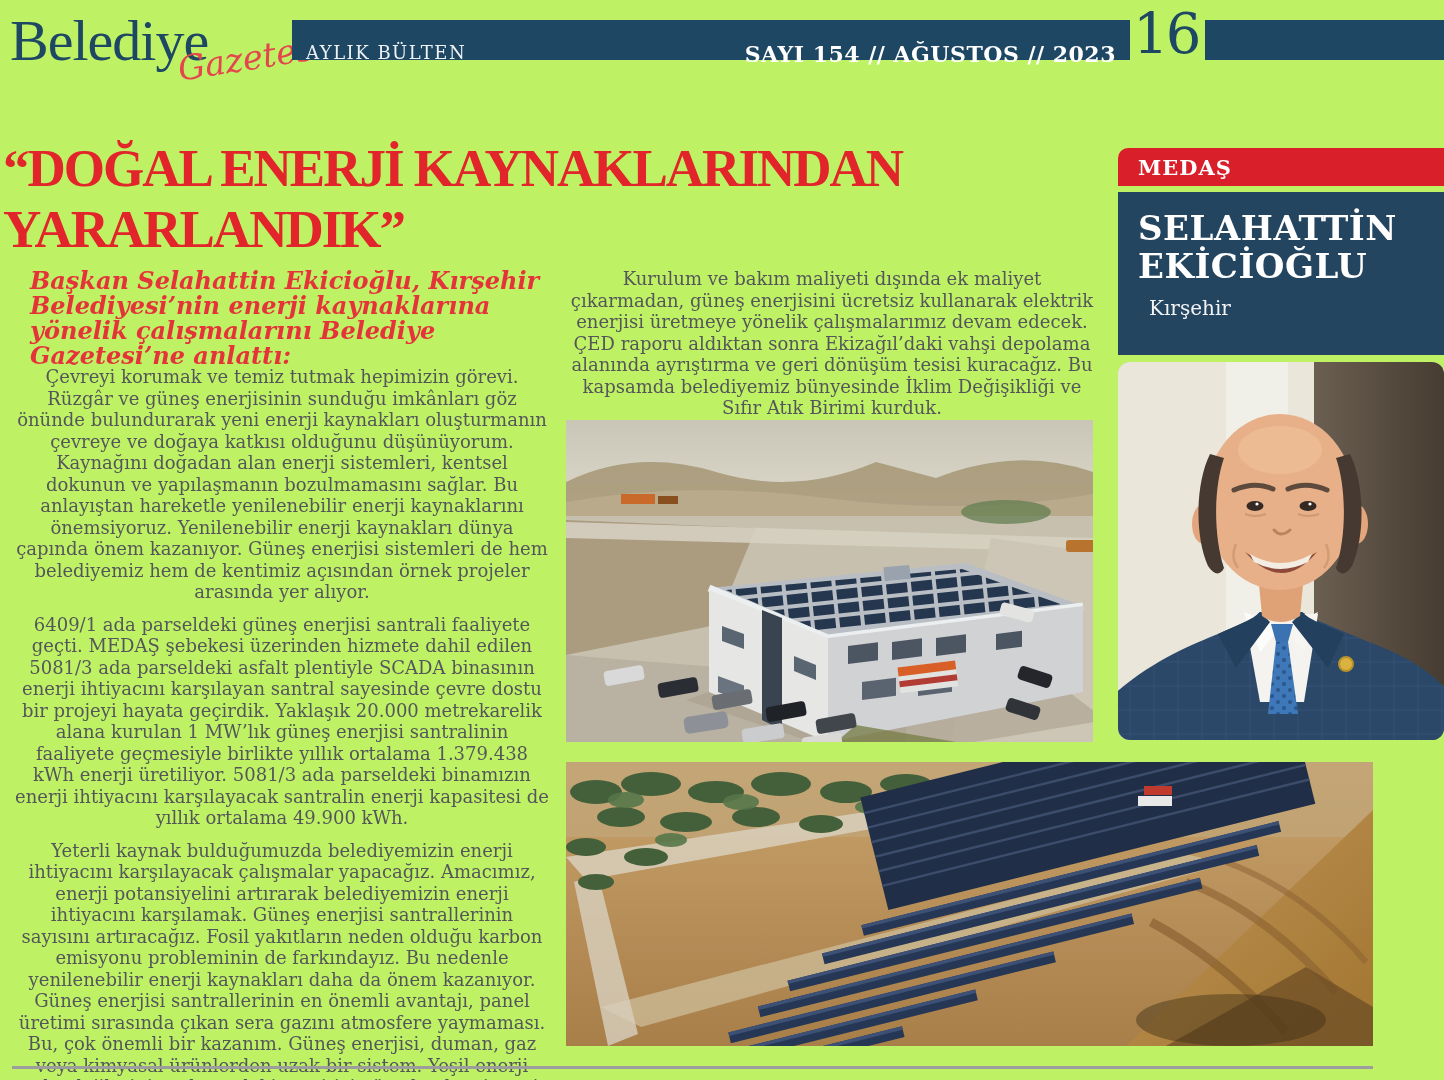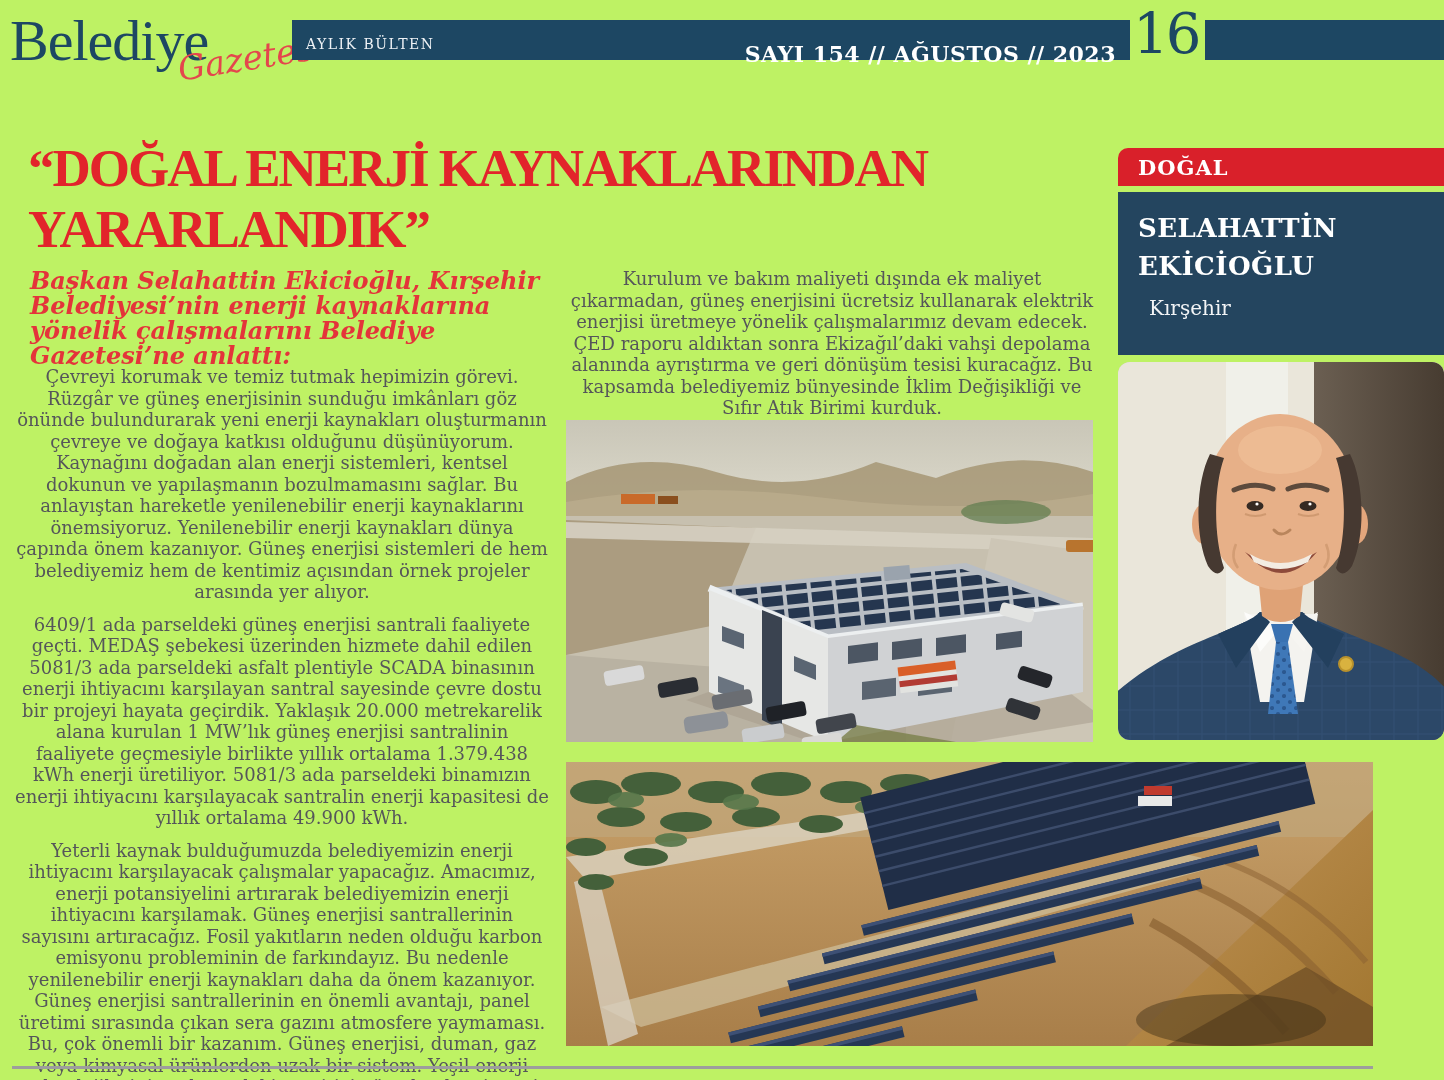--- a/index.html
+++ b/index.html
@@ -15,36 +15,36 @@
   }
   .logo-script{
     position:absolute;left:178px;top:52px;
     font-family:"DejaVu Serif",serif;font-style:italic;font-size:34px;
     color:#e4464d;transform:rotate(-9deg);transform-origin:left center;line-height:1;
   }
   .mast-bar{position:absolute;top:20px;height:40px;background:#1d4763;}
   .bar-main{left:292px;width:838px;}
   .bar-right{left:1205px;width:239px;}
   .bulletin-label{
-    position:absolute;left:14px;top:4px;height:40px;display:flex;align-items:center;
-    color:#eef2f5;font-size:14px;letter-spacing:1.5px;font-family:"DejaVu Serif",serif;
+    position:absolute;left:14px;top:12px;height:40px;display:flex;align-items:center;
+    color:#eef2f5;font-size:18px;letter-spacing:1.5px;font-family:"DejaVu Serif",serif;
   }
   .issue-info{
     position:absolute;right:14px;top:14px;height:40px;display:flex;align-items:center;
     color:#ffffff;font-size:22px;font-weight:bold;letter-spacing:.5px;
     font-family:"DejaVu Serif",serif;
   }
   .page-number{
     position:absolute;left:1133px;top:6px;width:70px;
     font-family:"DejaVu Serif",serif;font-size:56px;color:#1d4763;
     letter-spacing:-3px;line-height:1;font-weight:500;
   }
   
   .headline{
-    position:absolute;left:28px;top:138px;width:960px;
+    position:absolute;left:3px;top:138px;width:960px;
     font-family:"Liberation Serif",serif;font-weight:bold;
     font-size:53px;line-height:61px;letter-spacing:-2px;color:#e2242b;
   }
   .standfirst{
     position:absolute;left:30px;top:268px;width:545px;
     font-family:"DejaVu Serif",serif;font-style:italic;font-weight:bold;
     font-size:24px;line-height:25px;color:#e4343a;
   }
   
   .bodycol{position:absolute;color:#55565a;font-size:18px;line-height:21.5px;
@@ -62,21 +62,21 @@
   .cat-bar{
     position:absolute;left:1118px;top:148px;width:326px;height:38px;
     background:#d9202a;border-radius:10px 0 0 0;display:flex;align-items:center;
   }
   .cat-label{color:#ffffff;font-weight:bold;font-size:21px;letter-spacing:1px;
     font-family:"DejaVu Serif",serif;margin-left:20px;}
   .name-box{
     position:absolute;left:1118px;top:192px;width:326px;height:163px;background:#24455f;
   }
   .person-name{margin:17px 0 0 20px;color:#ffffff;font-weight:bold;
-    font-size:26px;line-height:38px;font-family:"DejaVu Serif",serif;letter-spacing:.5px;}
+    font-size:34px;line-height:38px;font-family:"DejaVu Serif",serif;letter-spacing:.5px;}
   .person-title{margin:11px 0 0 31px;color:#f2f4f6;font-size:20px;line-height:25px;
     font-family:"DejaVu Serif",serif;}
   
   .bottom-rule{position:absolute;left:12px;top:1066px;width:1361px;height:3px;background:#9d9d9d;}
 </style>
 </head>
 <body>
 
 <div id="page">
 
@@ -254,21 +254,21 @@
           <rect x="55" y="264" width="190" height="3.5"></rect>
         </g>
       </g>
 
       <rect x="578" y="24" width="28" height="9" fill="#c03a2e"></rect>
       <rect x="572" y="34" width="34" height="10" fill="#e8e8e8"></rect>
     </svg>
   </figure>
 
   <div class="cat-bar">
-    <span class="cat-label">DOĞAL</span>
+    <span class="cat-label">MEDAŞ</span>
   </div>
 
   <div class="name-box">
     <div class="person-name">
       <div>SELAHATTİN</div>
       <div>EKİCİOĞLU</div>
     </div>
     <div class="person-title">
       <div>Kırşehir</div>
     </div>

